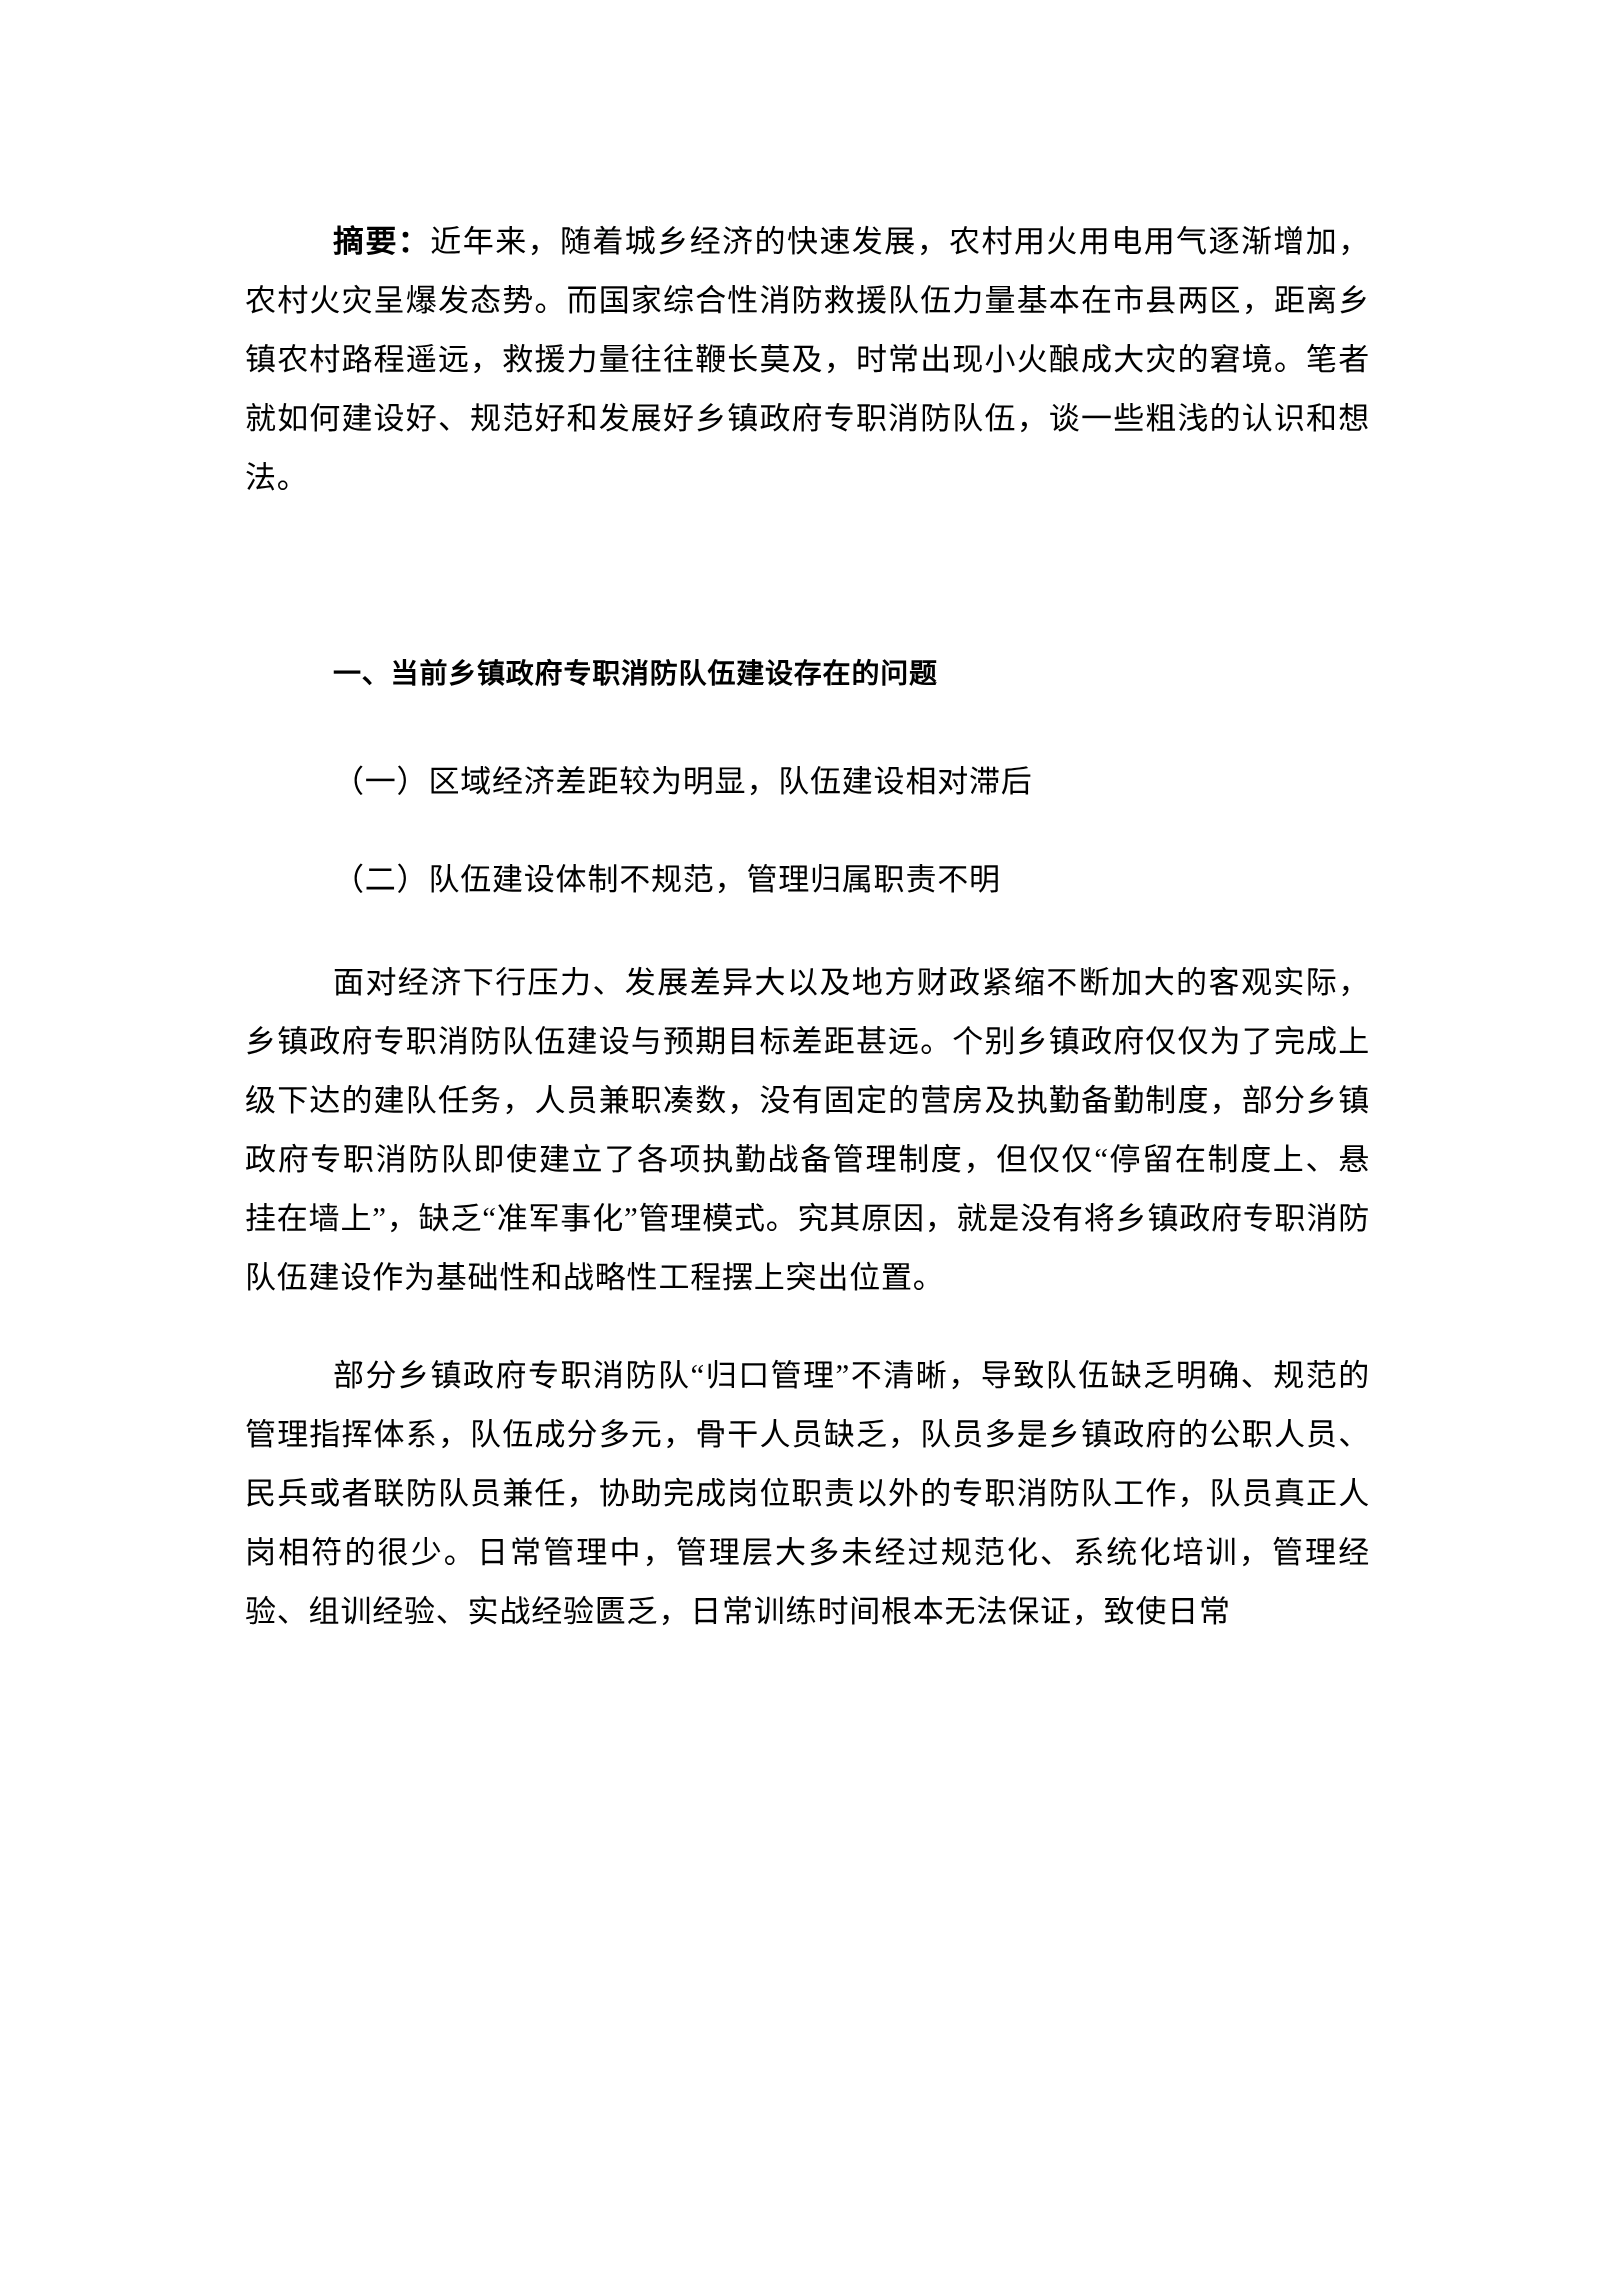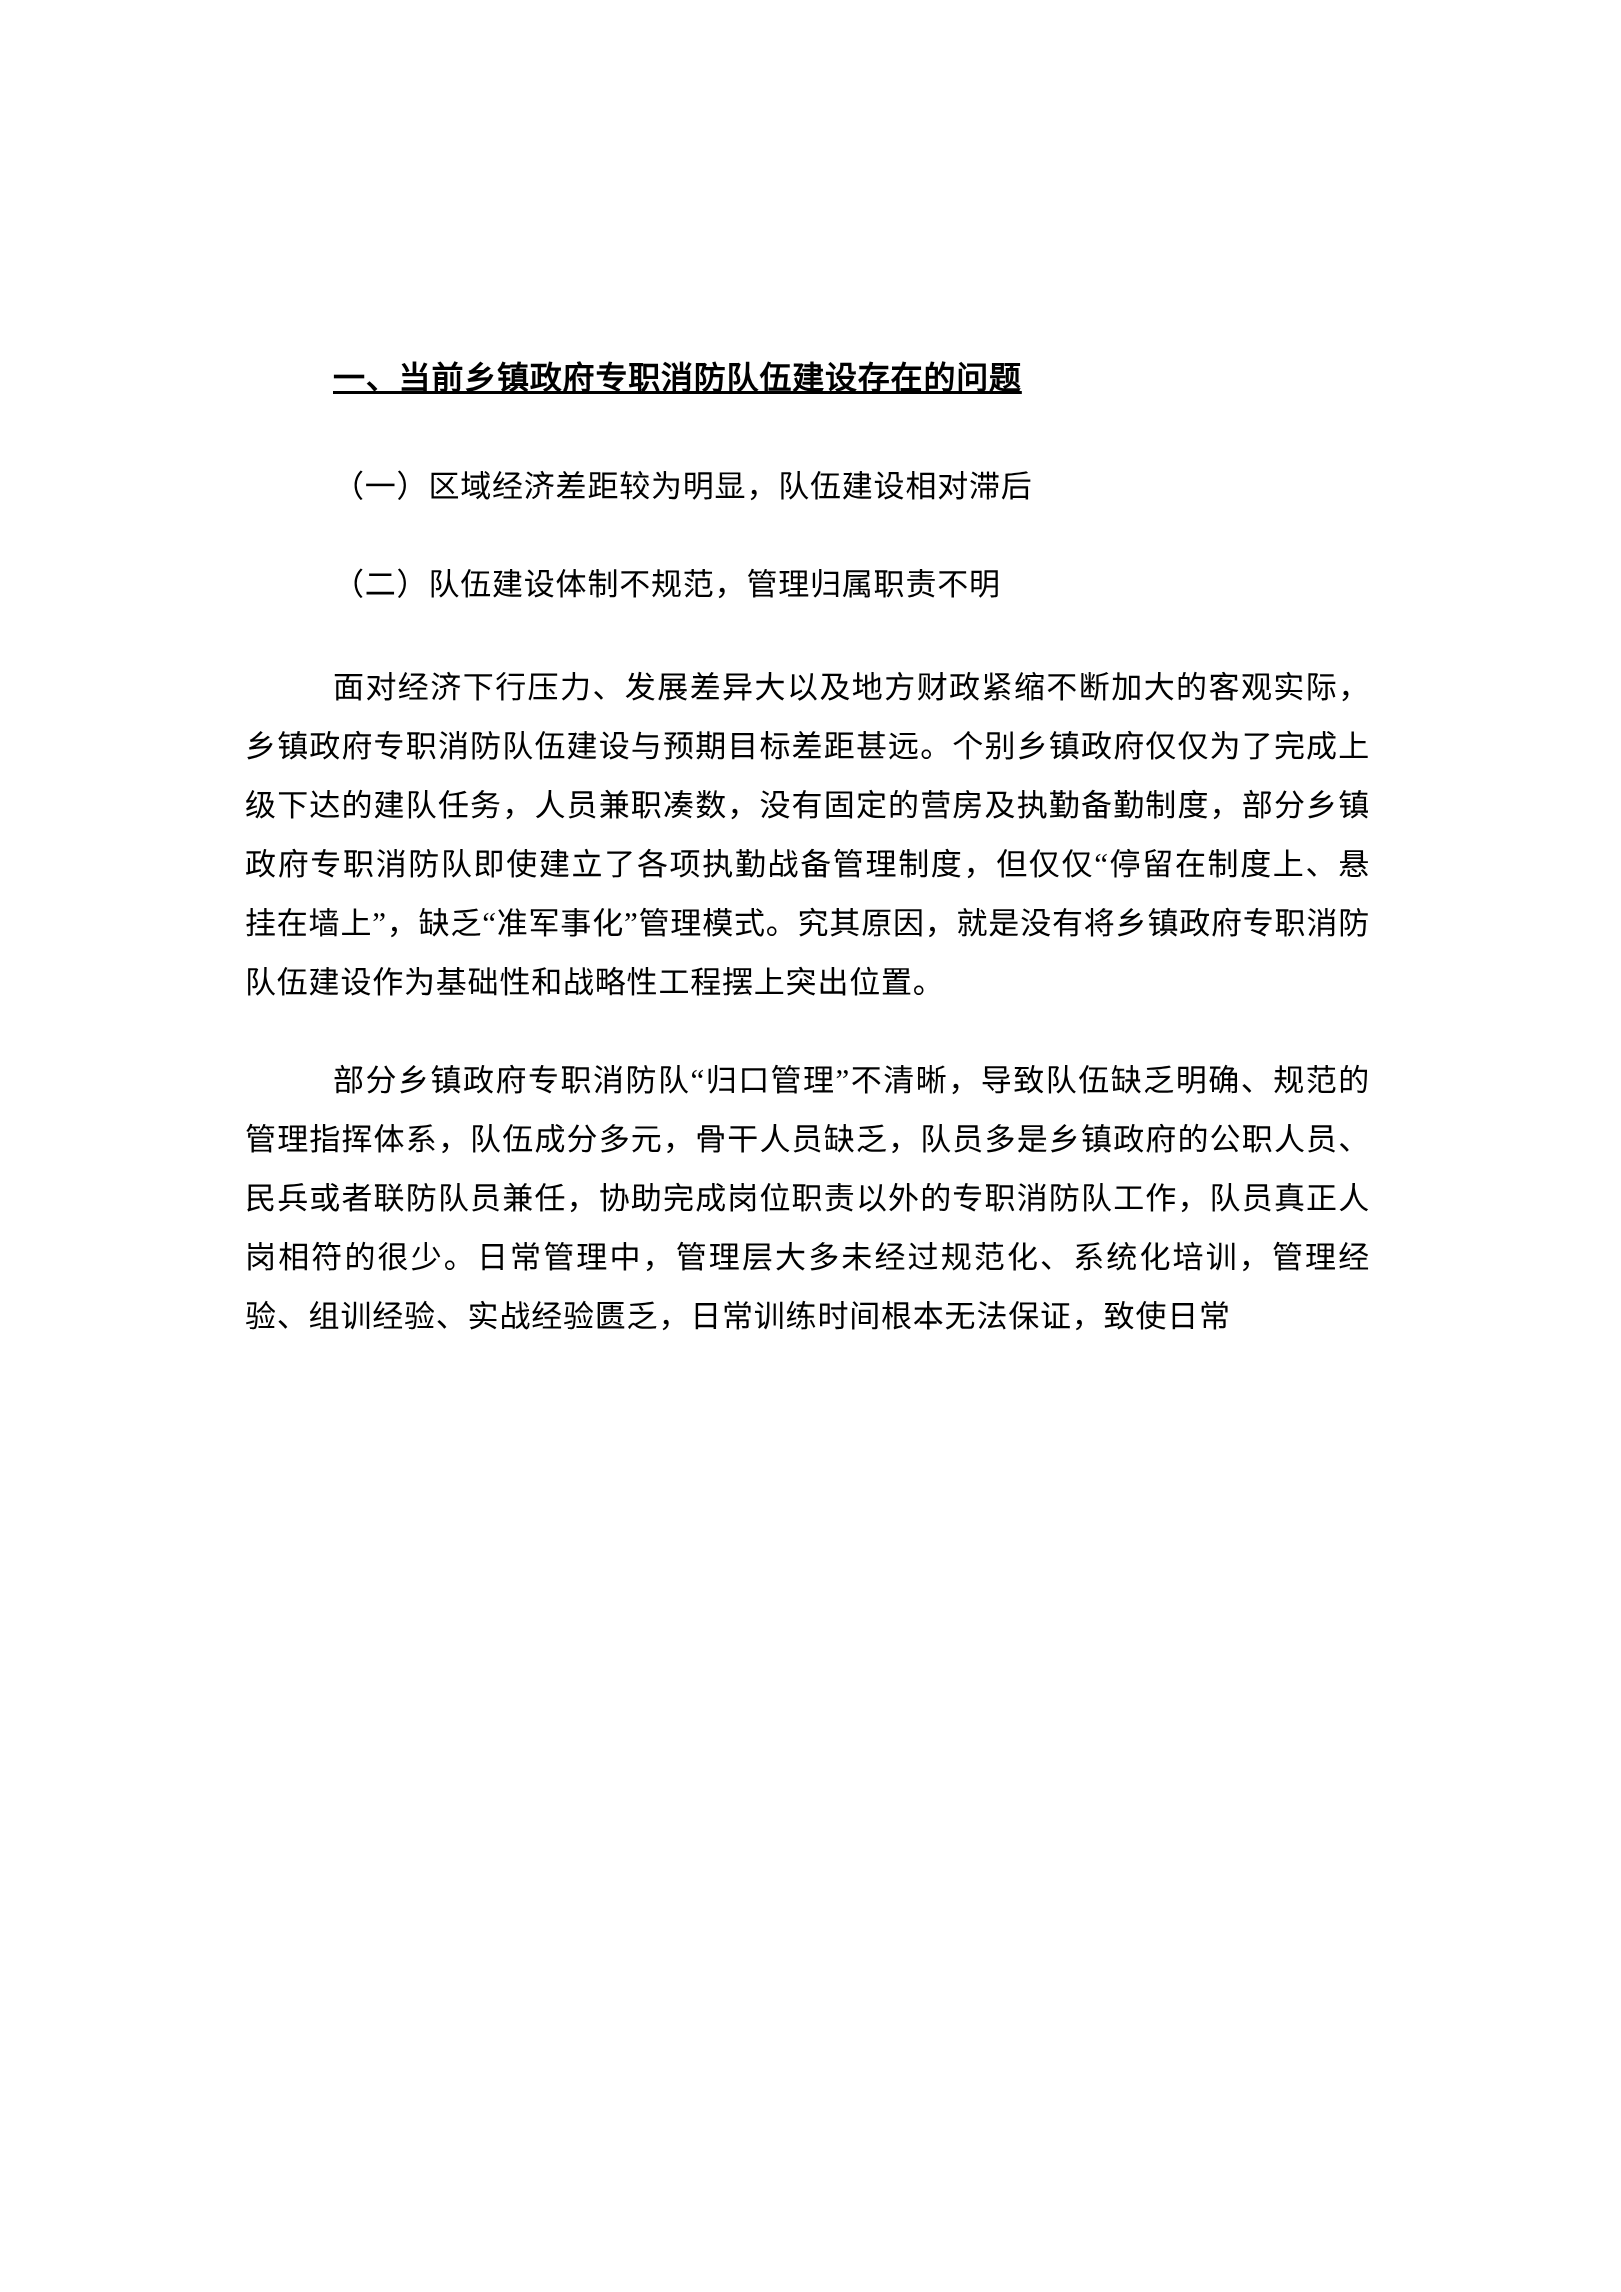--- a/index.html
+++ b/index.html
@@ -35,43 +35,43 @@
     margin: 0;
     padding: 0;
   }
   .indent {
     text-indent: 88px;
   }
   .lbl {
     font-weight: bold;
   }
   h2.doc-heading {
-    font-size: 32px;
+    font-size: 28px;
     font-weight: bold;
     text-indent: 88px;
     line-height: 59px;
-    text-decoration: underline;
   }
   .sub {
     font-weight: normal;
   }
   #keywords  { margin-top: 54px; }
   #heading   { margin-top: 137px; }
   #para1     { margin-top: 44px; }
   #sub1      { margin-top: 49px; }
   #para2     { margin-top: 44px; }
   #sub2      { margin-top: 39px; }
   #para3     { margin-top: 39px; }
 </style>
 </head>
 <body>
 
 <div class="page">
   <div class="content">
 
+    <p class="indent" id="abstract"><span class="lbl">摘要：</span><span>近年来，随着城乡经济的快速发展，农村用火用电用气逐渐增加，农村火灾呈爆发态势。而国家综合性消防救援队伍力量基本在市县两区，距离乡镇农村路程遥远，救援力量往往鞭长莫及，时常出现小火酿成大灾的窘境。笔者就如何建设好、规范好和发展好乡镇政府专职消防队伍，谈一些粗浅的认识和想法。</span></p>
 
 
     <h2 class="doc-heading" id="heading">一、当前乡镇政府专职消防队伍建设存在的问题</h2>
 
 
     <p class="indent sub" id="sub1">（一）区域经济差距较为明显，队伍建设相对滞后</p>
 
     <p class="indent sub" id="sub2">（二）队伍建设体制不规范，管理归属职责不明</p>
 
     <p class="indent" id="para2">面对经济下行压力、发展差异大以及地方财政紧缩不断加大的客观实际，乡镇政府专职消防队伍建设与预期目标差距甚远。个别乡镇政府仅仅为了完成上级下达的建队任务，人员兼职凑数，没有固定的营房及执勤备勤制度，部分乡镇政府专职消防队即使建立了各项执勤战备管理制度，但仅仅“停留在制度上、悬挂在墙上”，缺乏“准军事化”管理模式。究其原因，就是没有将乡镇政府专职消防队伍建设作为基础性和战略性工程摆上突出位置。</p>

